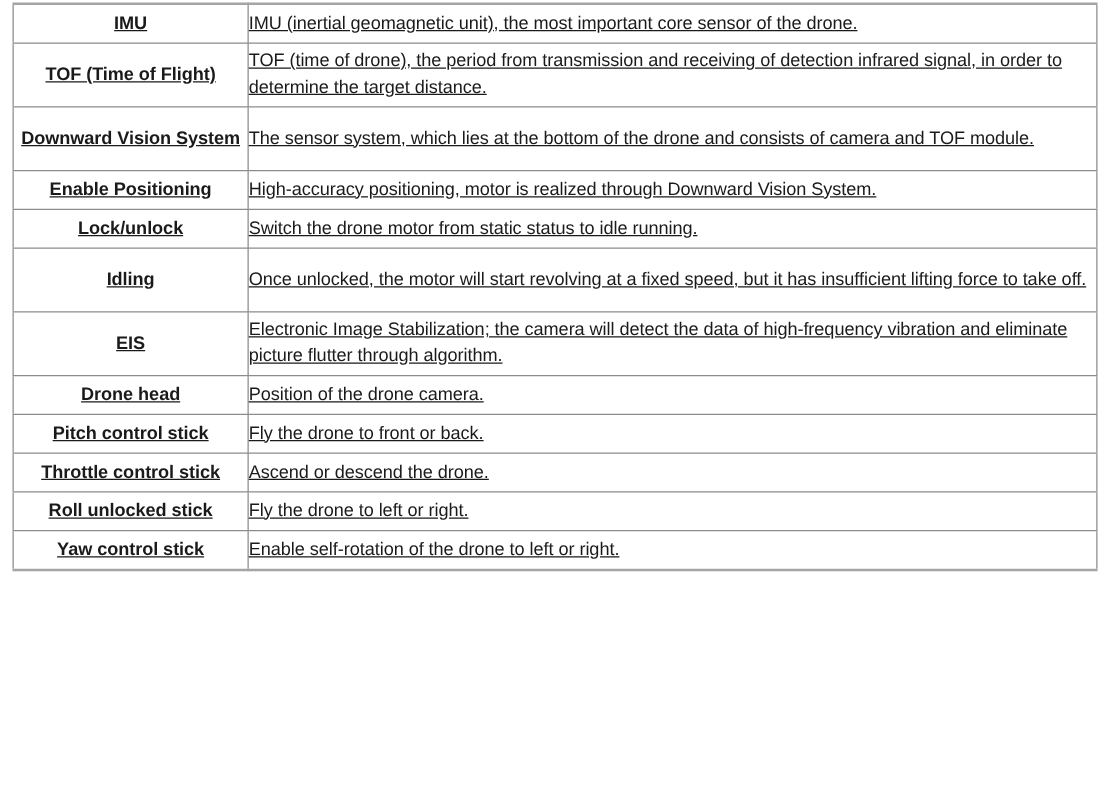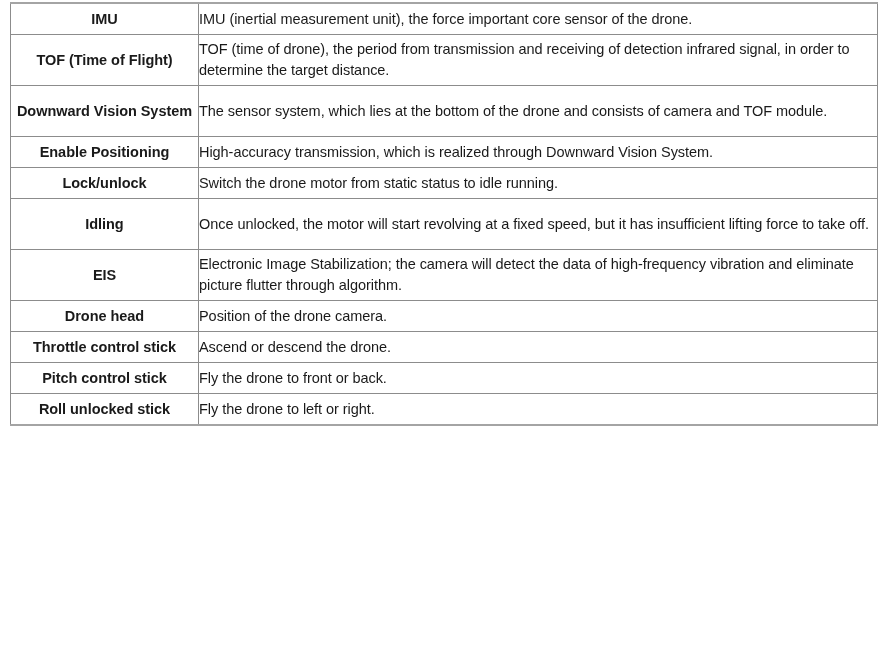--- a/index.html
+++ b/index.html
@@ -30,20 +30,21 @@
     border-right: 1px solid #8c8c8c;
   }
   table.glossary col.c-term { width: 188px; }
   table.glossary col.c-def  { width: 679px; }
 
   table.glossary td {
     border-top: 1px solid #8c8c8c;
     border-bottom: 1px solid #8c8c8c;
     vertical-align: middle;
     padding: 0;
+    text-decoration: underline;
   }
   table.glossary tr:first-child > td { border-top: none; }
   table.glossary tr:last-child > td { border-bottom: none; }
 
   td.term {
     border-right: 1px solid #8c8c8c;
     text-align: center;
     font-weight: bold;
     font-size: 14.5px;
     line-height: 1.42;
@@ -66,57 +67,61 @@
 
 <div id="glossary-table-wrap">
   <table class="glossary">
     <colgroup>
       <col class="c-term">
       <col class="c-def">
     </colgroup>
     <tbody id="glossary-body">
         <tr class="row-1lines">
           <td class="term">IMU</td>
-          <td class="def">IMU (inertial measurement unit), the force important core sensor of the drone.</td>
+          <td class="def">IMU (inertial geomagnetic unit), the most important core sensor of the drone.</td>
         </tr>
         <tr class="row-2lines">
           <td class="term">TOF (Time of Flight)</td>
           <td class="def">TOF (time of drone), the period from transmission and receiving of detection infrared signal, in order to determine the target distance.</td>
         </tr>
         <tr class="row-2lines">
           <td class="term">Downward Vision System</td>
           <td class="def">The sensor system, which lies at the bottom of the drone and consists of camera and TOF module.</td>
         </tr>
         <tr class="row-1lines">
           <td class="term">Enable Positioning</td>
-          <td class="def">High-accuracy transmission, which is realized through Downward Vision System.</td>
+          <td class="def">High-accuracy positioning, motor is realized through Downward Vision System.</td>
         </tr>
         <tr class="row-1lines">
           <td class="term">Lock/unlock</td>
           <td class="def">Switch the drone motor from static status to idle running.</td>
         </tr>
         <tr class="row-2lines">
           <td class="term">Idling</td>
           <td class="def">Once unlocked, the motor will start revolving at a fixed speed, but it has insufficient lifting force to take off.</td>
         </tr>
         <tr class="row-2lines">
           <td class="term">EIS</td>
           <td class="def">Electronic Image Stabilization; the camera will detect the data of high-frequency vibration and eliminate picture flutter through algorithm.</td>
         </tr>
         <tr class="row-1lines">
           <td class="term">Drone head</td>
           <td class="def">Position of the drone camera.</td>
         </tr>
         <tr class="row-1lines">
+          <td class="term">Pitch control stick</td>
+          <td class="def">Fly the drone to front or back.</td>
+        </tr>
+        <tr class="row-1lines">
           <td class="term">Throttle control stick</td>
           <td class="def">Ascend or descend the drone.</td>
         </tr>
         <tr class="row-1lines">
-          <td class="term">Pitch control stick</td>
-          <td class="def">Fly the drone to front or back.</td>
+          <td class="term">Roll unlocked stick</td>
+          <td class="def">Fly the drone to left or right.</td>
         </tr>
         <tr class="row-1lines">
-          <td class="term">Roll unlocked stick</td>
-          <td class="def">Fly the drone to left or right.</td>
+          <td class="term">Yaw control stick</td>
+          <td class="def">Enable self-rotation of the drone to left or right.</td>
         </tr>
       </tbody>
   </table>
 </div>
 
 </body></html>

